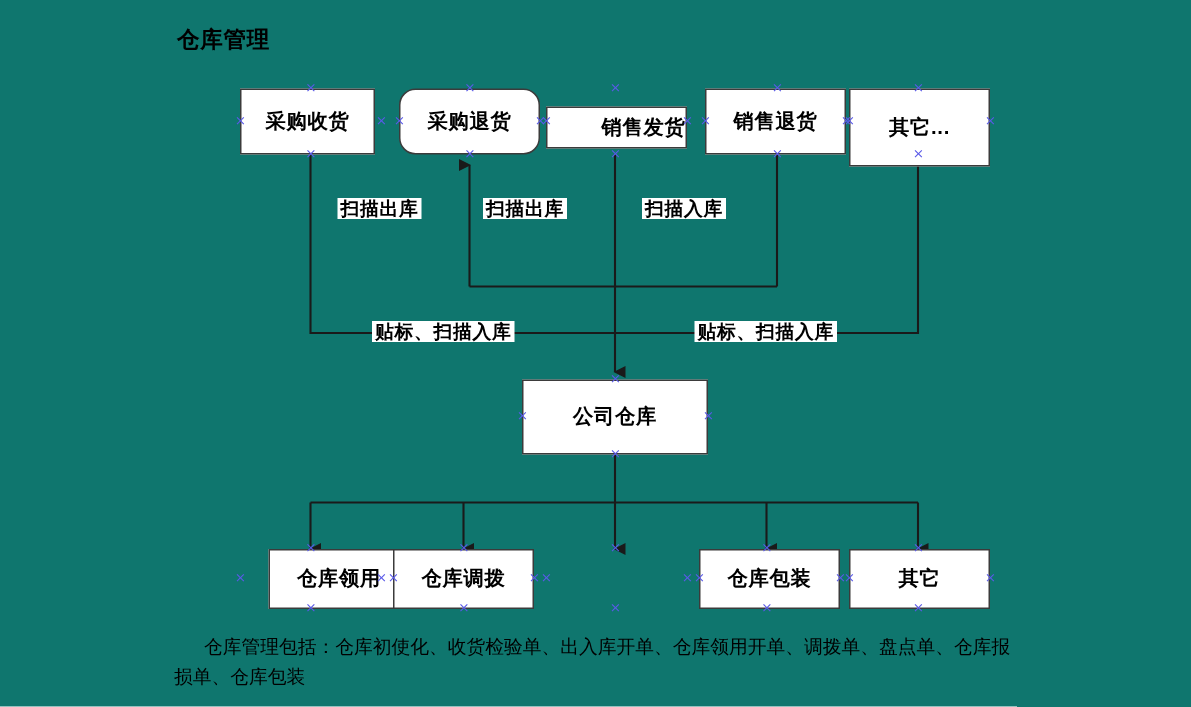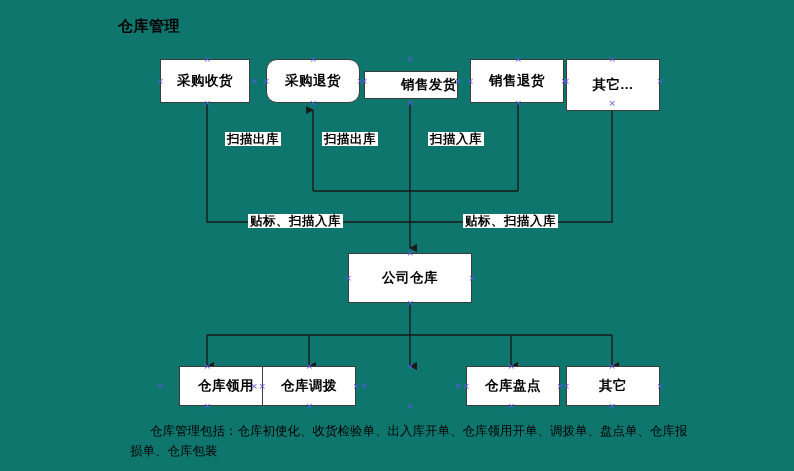--- a/index.html
+++ b/index.html
@@ -69,21 +69,21 @@
     color: #5a5ae8;
     font-size: 9px;
     line-height: 7px;
     text-align: center;
     font-family: "DejaVu Sans", sans-serif;
     pointer-events: none;
   }
   .handle::before { content: "\00D7"; }
   .caption {
     position: absolute;
-    left: 130px;
+    left: 116px;
     top: 421px;
     width: 560px;
     font-size: 12.5px;
     line-height: 20px;
     color: #000000;
     text-indent: 20px;
   }
 </style>
 </head>
 <body>
@@ -148,21 +148,21 @@
     <span>公司仓库</span>
   </div>
 
   <div class="node" style="left:160px; top:366px; width:94px; height:40px;margin-left:19px;">
     <span>仓库领用</span>
   </div>
   <div class="node" style="left:262px; top:366px; width:94px; height:40px;">
     <span>仓库调拨</span>
   </div>
   <div class="node" style="left:466px; top:366px; width:94px; height:40px;">
-    <span>仓库盘点</span>
+    <span>仓库包装</span>
   </div>
   <div class="node" style="left:566px; top:366px; width:94px; height:40px;">
     <span>其它</span>
   </div>
 
   <div class="edge-label" style="left:225px; top:132px;">扫描出库</div>
   <div class="edge-label" style="left:322px; top:132px;">扫描出库</div>
   <div class="edge-label" style="left:428px; top:132px;">扫描入库</div>
   <div class="edge-label" style="left:248px; top:214px;">贴标、扫描入库</div>
   <div class="edge-label" style="left:463px; top:214px;">贴标、扫描入库</div>

